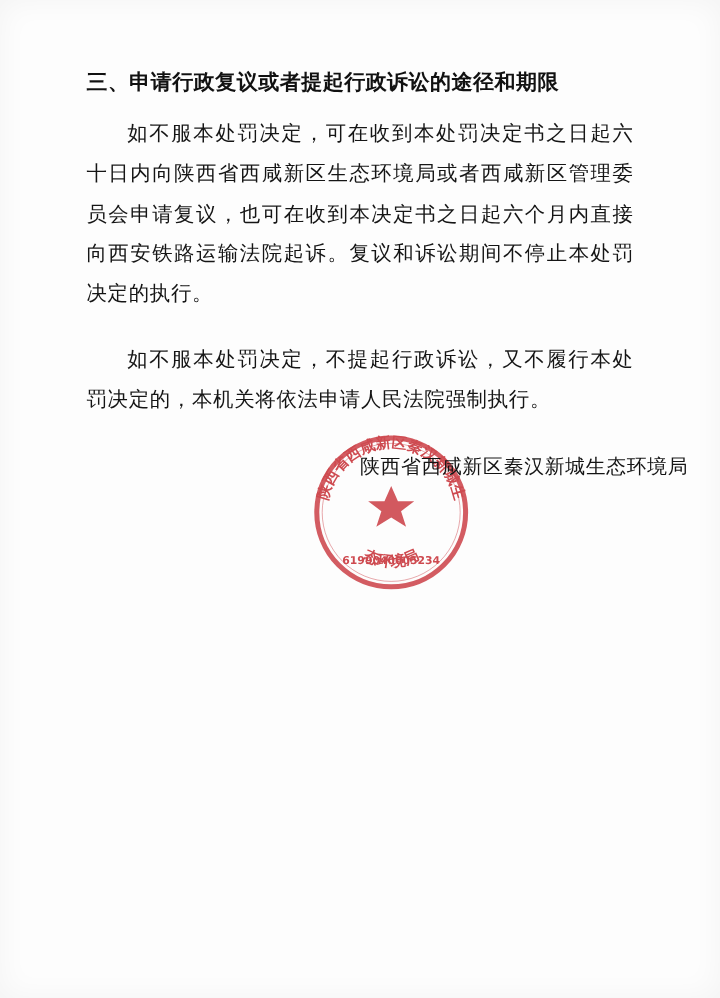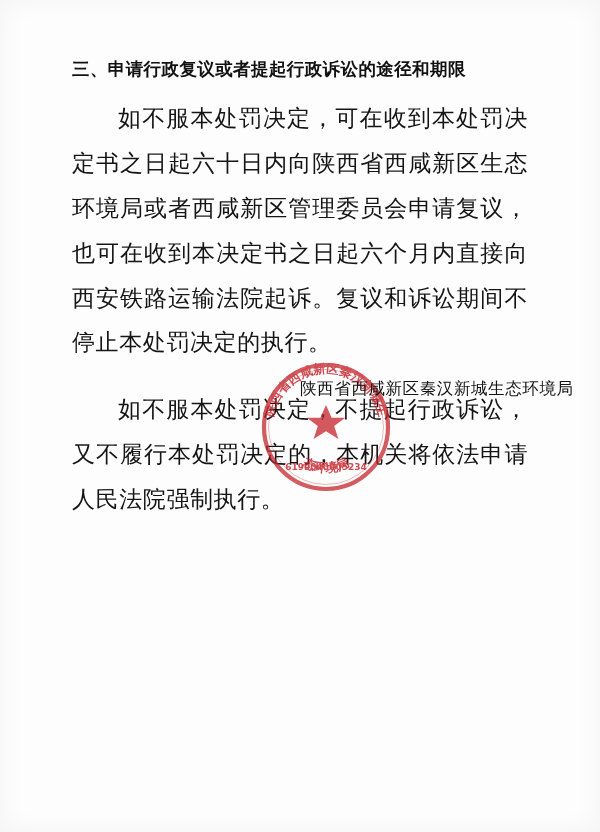--- a/index.html
+++ b/index.html
@@ -38,21 +38,21 @@
   .heading {
     font-family: "DejaVu Serif", "Liberation Serif", serif;
     font-weight: bold;
     font-size: 17.5px;
     letter-spacing: 0.4px;
     line-height: 1.5;
     margin: 0 0 14px 0;
     color: #111;
   }
   .para {
-    font-size: 23px;
+    font-size: 17px;
     line-height: 1.95;
     text-align: justify;
     text-justify: inter-ideograph;
     margin: 0 0 14px 0;
     text-indent: 2em;
     letter-spacing: 0.6px;
     color: #151515;
   }
   .para.last {
     margin-top: 22px;

